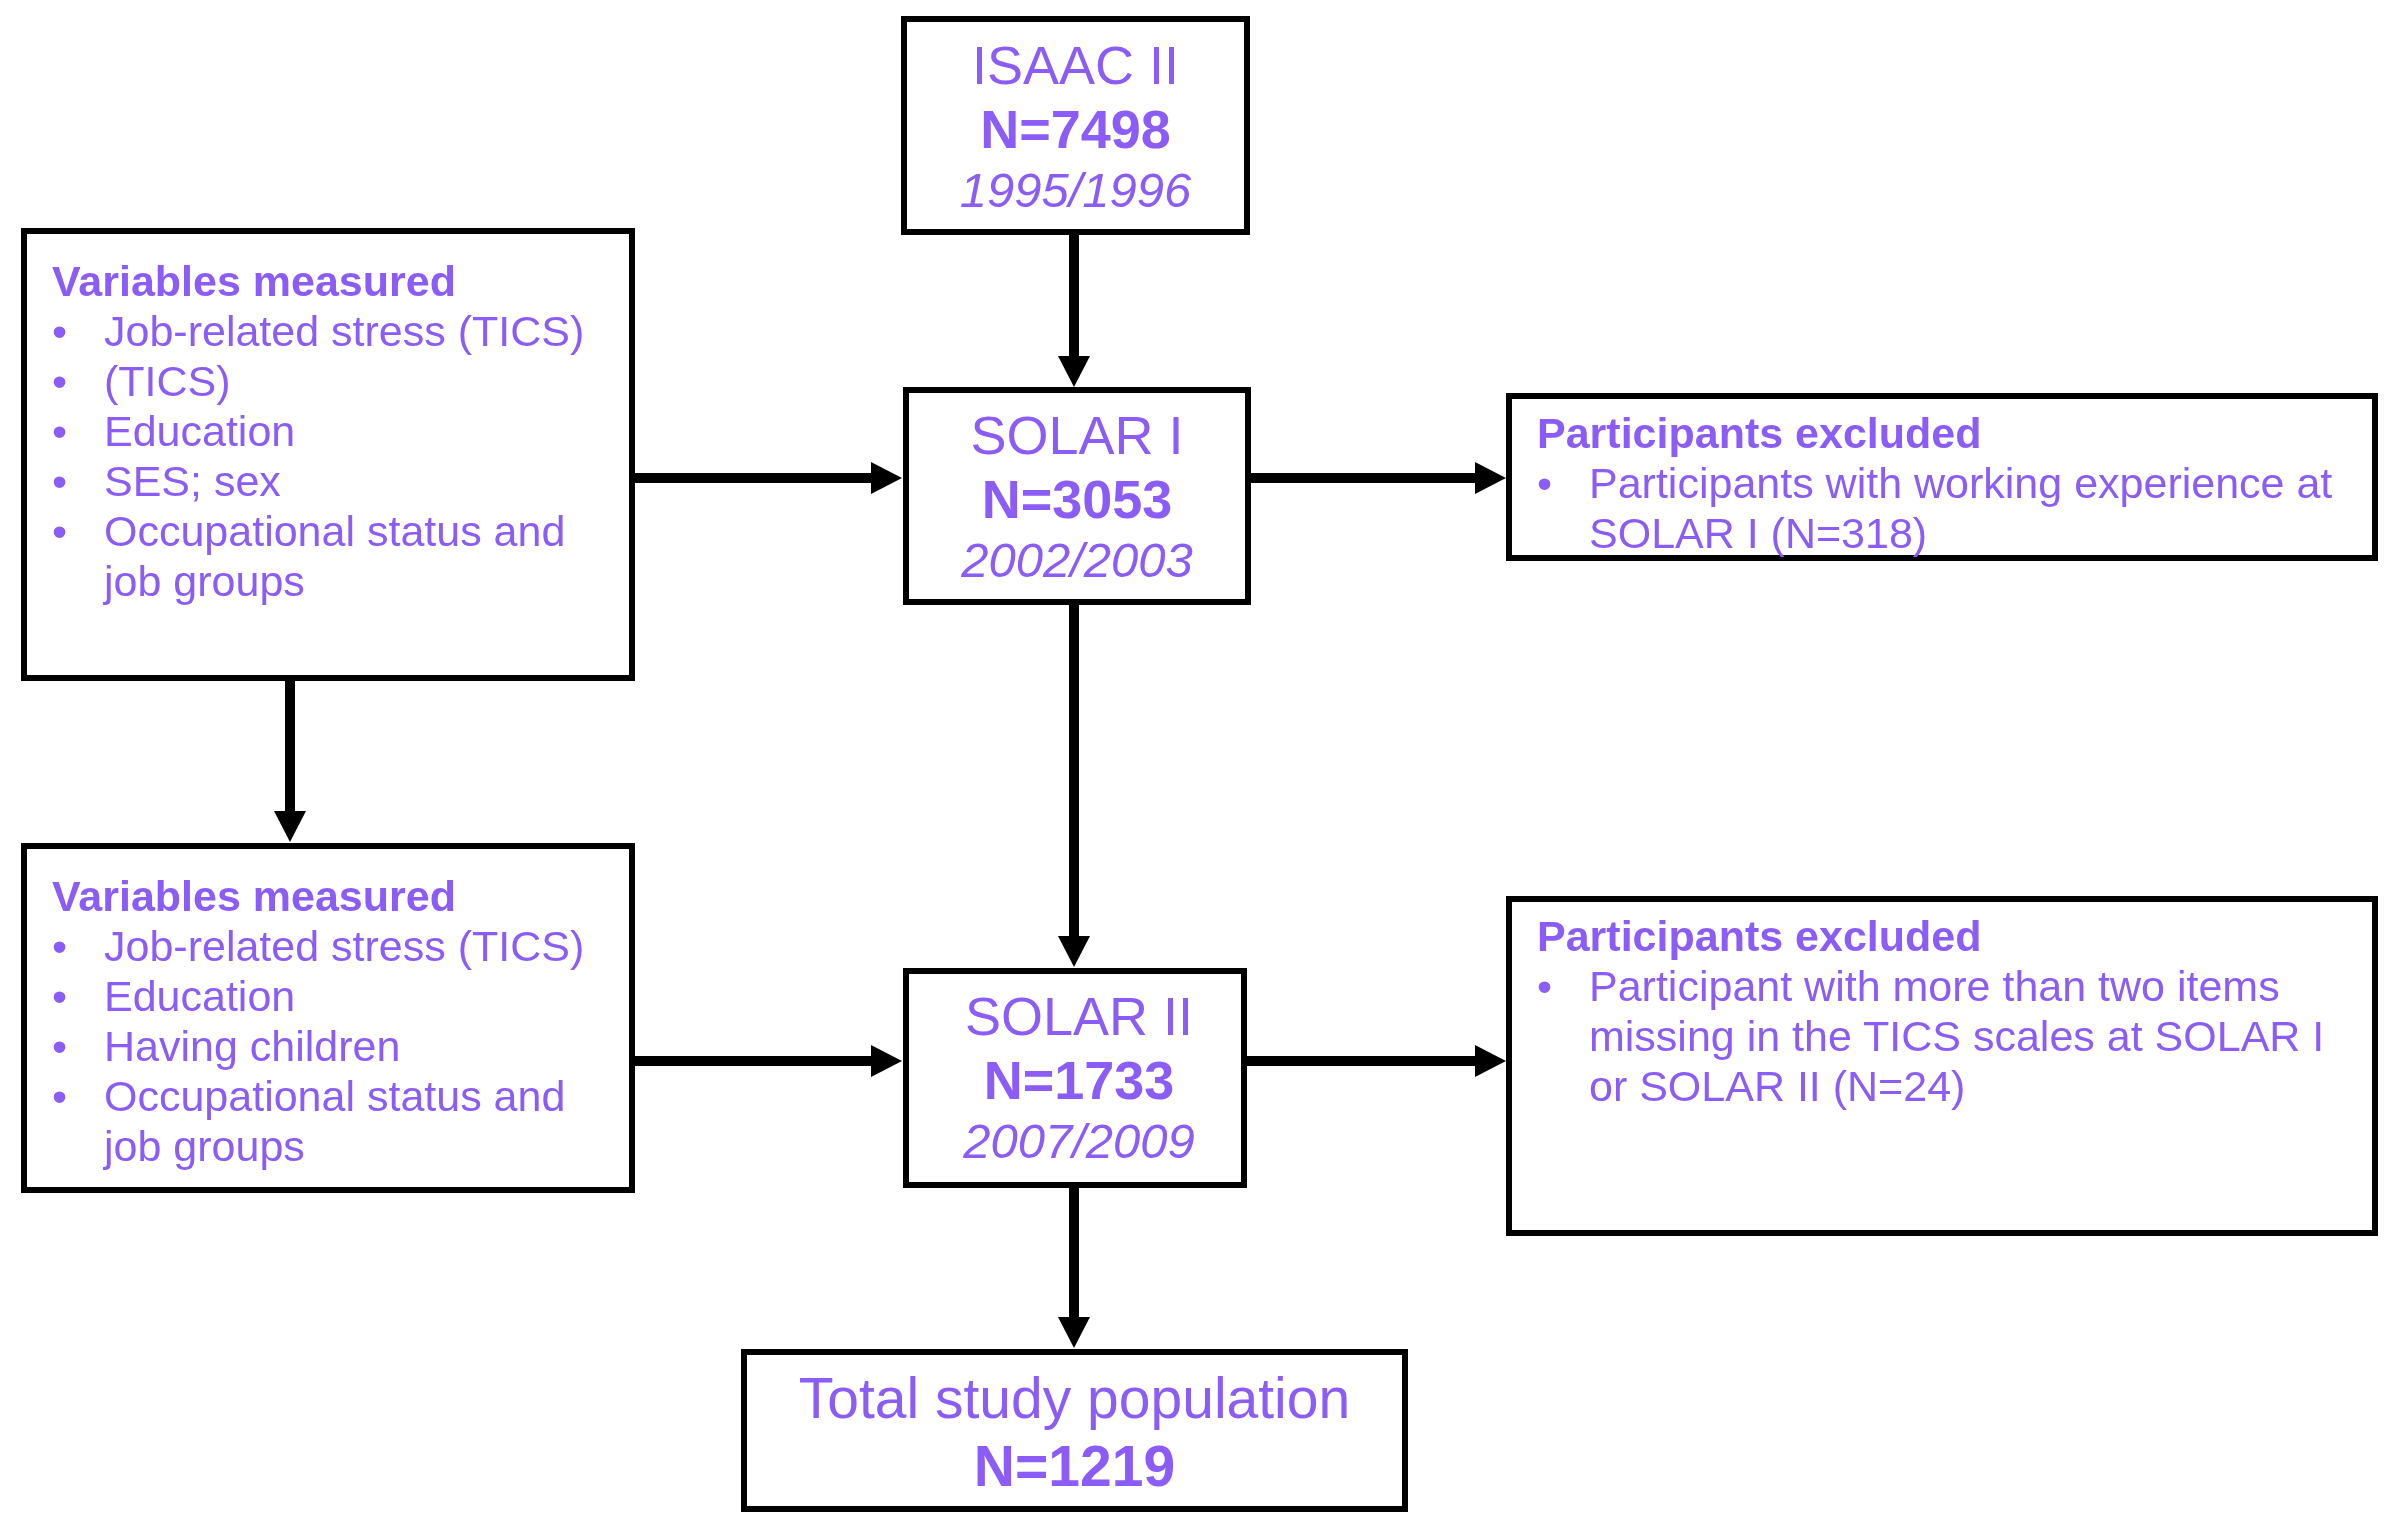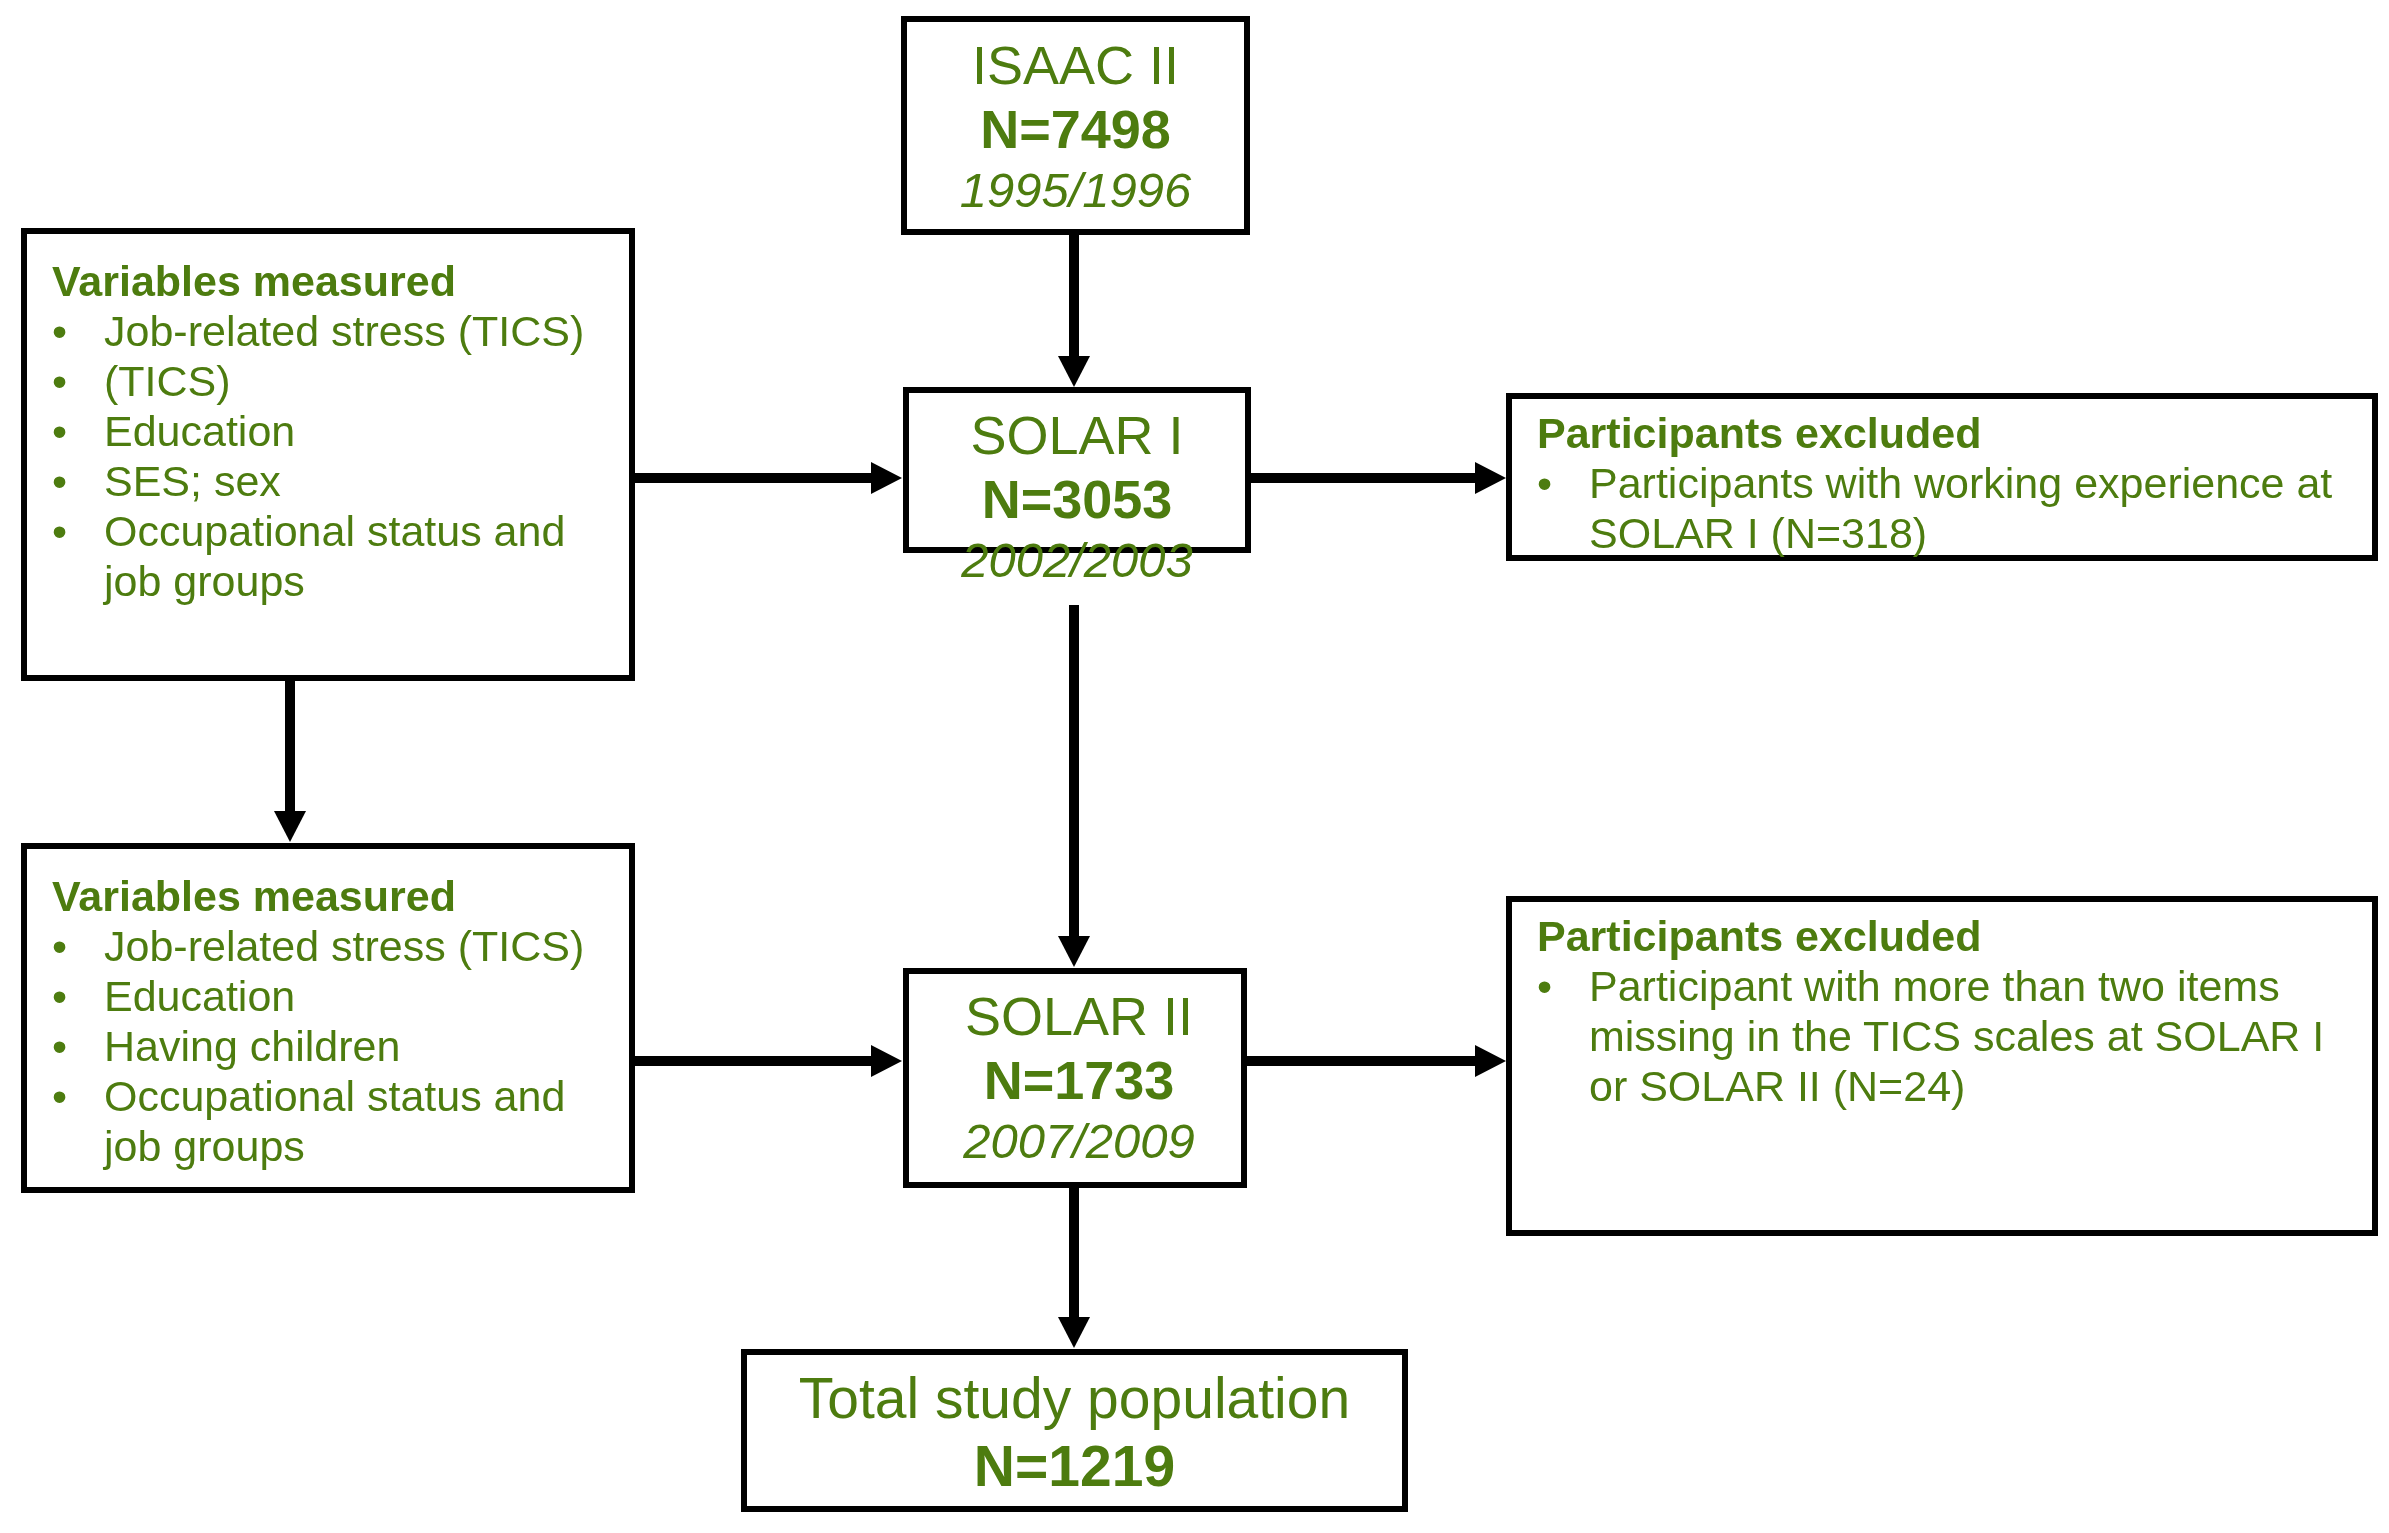--- a/index.html
+++ b/index.html
@@ -1,37 +1,37 @@
 <!DOCTYPE html>
 <html style="font-size:12px"><head>
 <meta charset="utf-8">
 <style>
   html,body{margin:0;padding:0;background:#ffffff;}
   #canvas{
     position:relative;
     width:2389px;height:1534px;
     background:#ffffff;
     font-family:"Liberation Sans","DejaVu Sans",sans-serif;
-    color:#4d7c0f;
+    color:#8b5cf6;
     overflow:hidden;
   }
   
   .box{
     position:absolute;
     border:6px solid #000;
     background:#fff;
     box-sizing:border-box;
   }
   
   .cbox{text-align:center;padding-top:10.4px;}
   .cbox .study-title{font-size:54px;line-height:64px;font-weight:400;}
   .cbox .study-n{font-size:54px;line-height:64px;font-weight:700;}
   .cbox .study-years{font-size:49px;line-height:58px;font-style:italic;}
   #b-isaac {left:901px;top:16.3px;  width:349px;height:219px;}
-  #b-solar1{left:903px;top:387px; width:348px;height:166px;}
+  #b-solar1{left:903px;top:387px; width:348px;height:218px;}
   #b-solar2{left:903px;top:968px;width:344px;height:220px;padding-left:8px;}
   
   #b-total{left:741px;top:1349px;width:667px;height:163px;text-align:center;padding-top:9px;}
   #b-total .total-title{font-size:57px;line-height:68px;font-weight:400;}
   #b-total .total-n{font-size:57px;line-height:68px;font-weight:700;}
   
   .sbox{font-size:43px;line-height:50px;}
   .sbox .sbox-inner{padding-left:25px;padding-right:17px;}
   .sbox .box-title{font-weight:700;}
   .sbox ul{list-style:none;margin:0;padding:0;}

